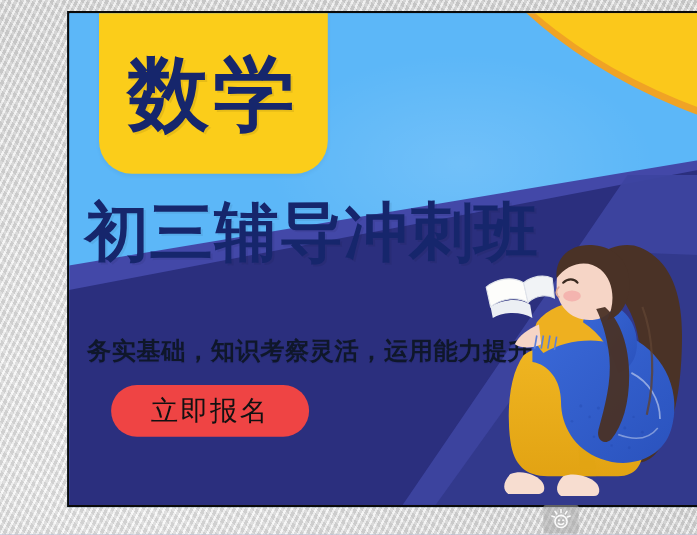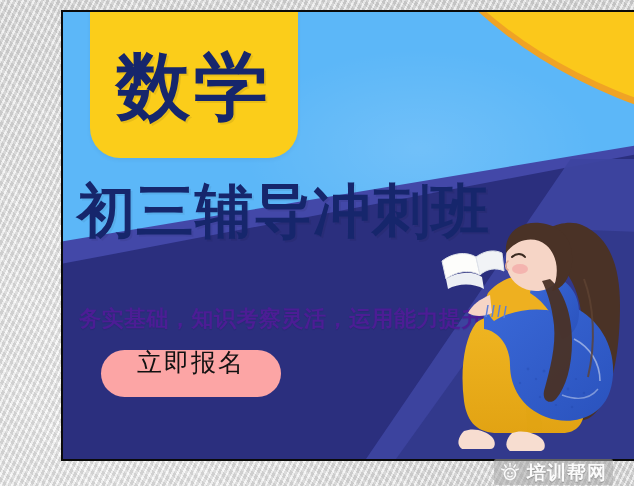--- a/index.html
+++ b/index.html
@@ -158,38 +158,38 @@
   }
 
   
   #subtitle {
     position: absolute;
     left: 16px;
     top: 292px;
     font-family: "DejaVu Sans", "Liberation Sans", sans-serif;
     font-size: 22px;
     font-weight: 700;
-    color: #4c1d95;
+    color: #0f172a;
     letter-spacing: 0.5px;
     white-space: nowrap;
     text-shadow: 0 1px 1px rgba(0,0,0,0.08);
   }
 
   
   #cta-button {
     position: absolute;
     left: 38px;
     top: 338px;
     width: 180px;
     height: 47px;
-    background: #fca5a5;
+    background: #ef4444;
     border: none;
     border-radius: 24px;
     display: flex;
-    align-items: flex-start;
+    align-items: center;
     justify-content: center;
     cursor: pointer;
     padding: 0;
   }
   #cta-button .cta-text {
     font-family: "DejaVu Sans", "Liberation Sans", sans-serif;
     font-size: 25px;
     font-weight: 500;
     color: #111111;
     letter-spacing: 2px;
@@ -365,16 +365,15 @@
         <line x1="5.5" y1="3.5" x2="7.4" y2="6.3"></line>
         <line x1="18.5" y1="3.5" x2="16.6" y2="6.3"></line>
         <line x1="2" y1="8.5" x2="5" y2="9.6"></line>
         <line x1="22" y1="8.5" x2="19" y2="9.6"></line>
       </g>
       <circle cx="12" cy="14.5" r="6.6" fill="none" stroke="#fbfbfb" stroke-width="1.8"></circle>
       <circle cx="9.7" cy="13.2" r="1.15" fill="#fbfbfb"></circle>
       <circle cx="14.3" cy="13.2" r="1.15" fill="#fbfbfb"></circle>
       <path d="M9.3 16.6 C10.6 18.2 13.4 18.2 14.7 16.6" fill="none" stroke="#fbfbfb" stroke-width="1.6" stroke-linecap="round"></path>
     </svg>
-    <span class="wm-text">培训帮网</span>
   </div>
 
 </div>
 
 </body></html>

